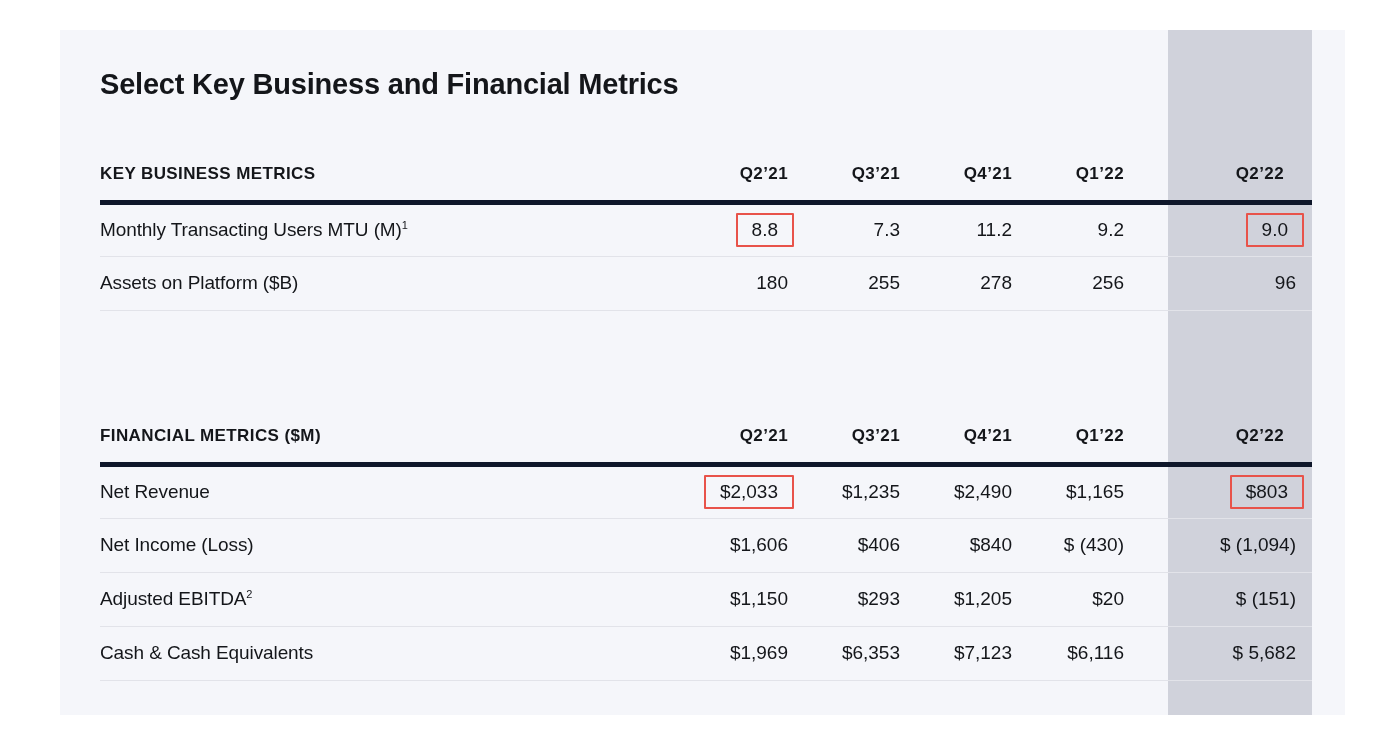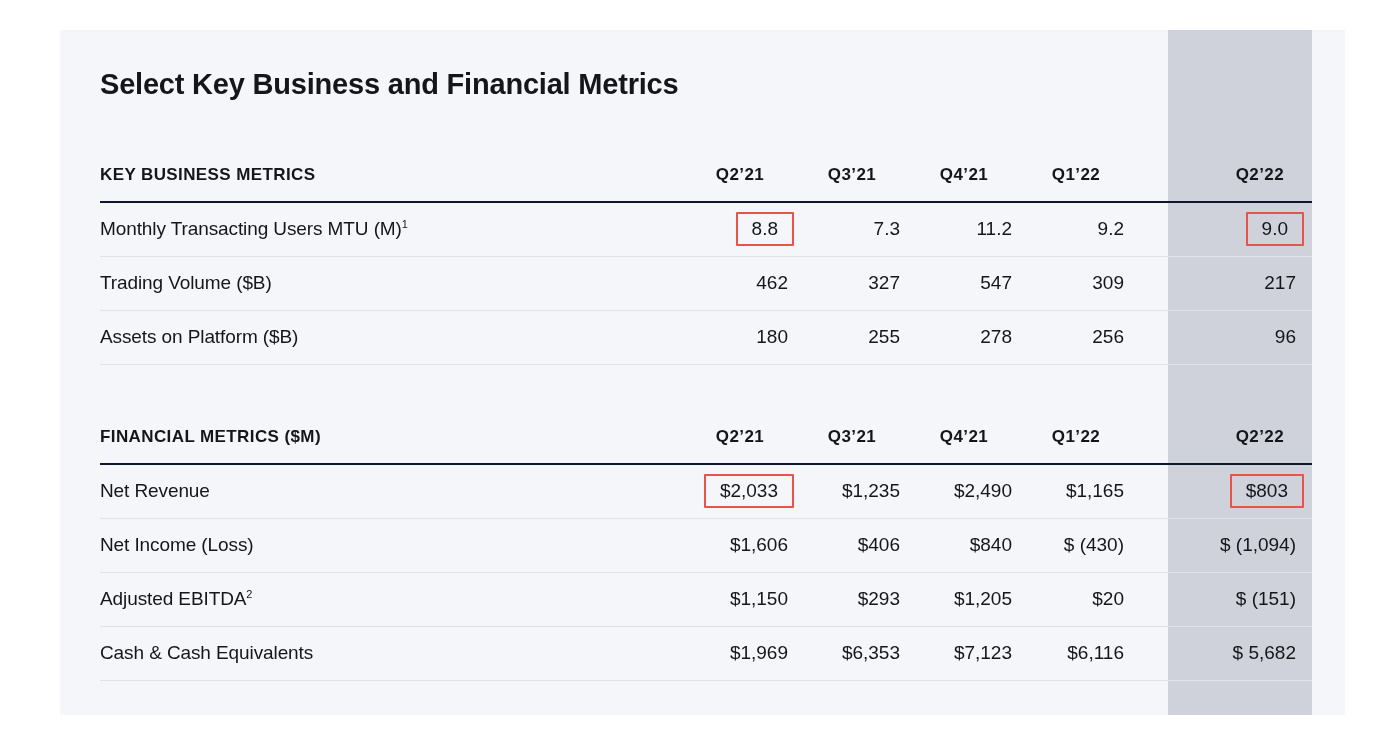--- a/index.html
+++ b/index.html
@@ -64,24 +64,24 @@
     padding: 0;
     vertical-align: middle;
   }
   
   .hdr th {
     height: 54px;
     font-size: 17px;
     font-weight: bold;
     color: #14161a;
     letter-spacing: 0.4px;
-    border-bottom: 2px solid #0f172a;
+    border-bottom: 5px solid #0f172a;
   }
   .hdr th.label { text-align: left; }
-  .hdr th.q     { text-align: center; padding-right: 16px; }
+  .hdr th.q     { text-align: right; padding-right: 16px; }
   .hdr th.last  { text-align: right; padding-right: 28px; }
 
   
   .row td {
     height: 54px;
     font-size: 19px;
     color: #14161a;
     border-bottom: 1px solid #e2e3e9;
   }
   .row:last-child td { border-bottom: 1px solid #e2e3e9; }
@@ -134,28 +134,20 @@
         <tbody>
             <tr class="row">
               <td class="label">Monthly Transacting Users MTU (M)<sup>1</sup></td>
               <td class="q"><span class="boxed">8.8</span></td>
               <td class="q">7.3</td>
               <td class="q">11.2</td>
               <td class="q">9.2</td>
               <td class="last"><span class="boxed">9.0</span></td>
             </tr>
             <tr class="row">
-              <td class="label">Trading Volume ($B)</td>
-              <td class="q">462</td>
-              <td class="q">327</td>
-              <td class="q">547</td>
-              <td class="q">309</td>
-              <td class="last">217</td>
-            </tr>
-            <tr class="row">
               <td class="label">Assets on Platform ($B)</td>
               <td class="q">180</td>
               <td class="q">255</td>
               <td class="q">278</td>
               <td class="q">256</td>
               <td class="last">96</td>
             </tr>
           </tbody>
       </table>
 

